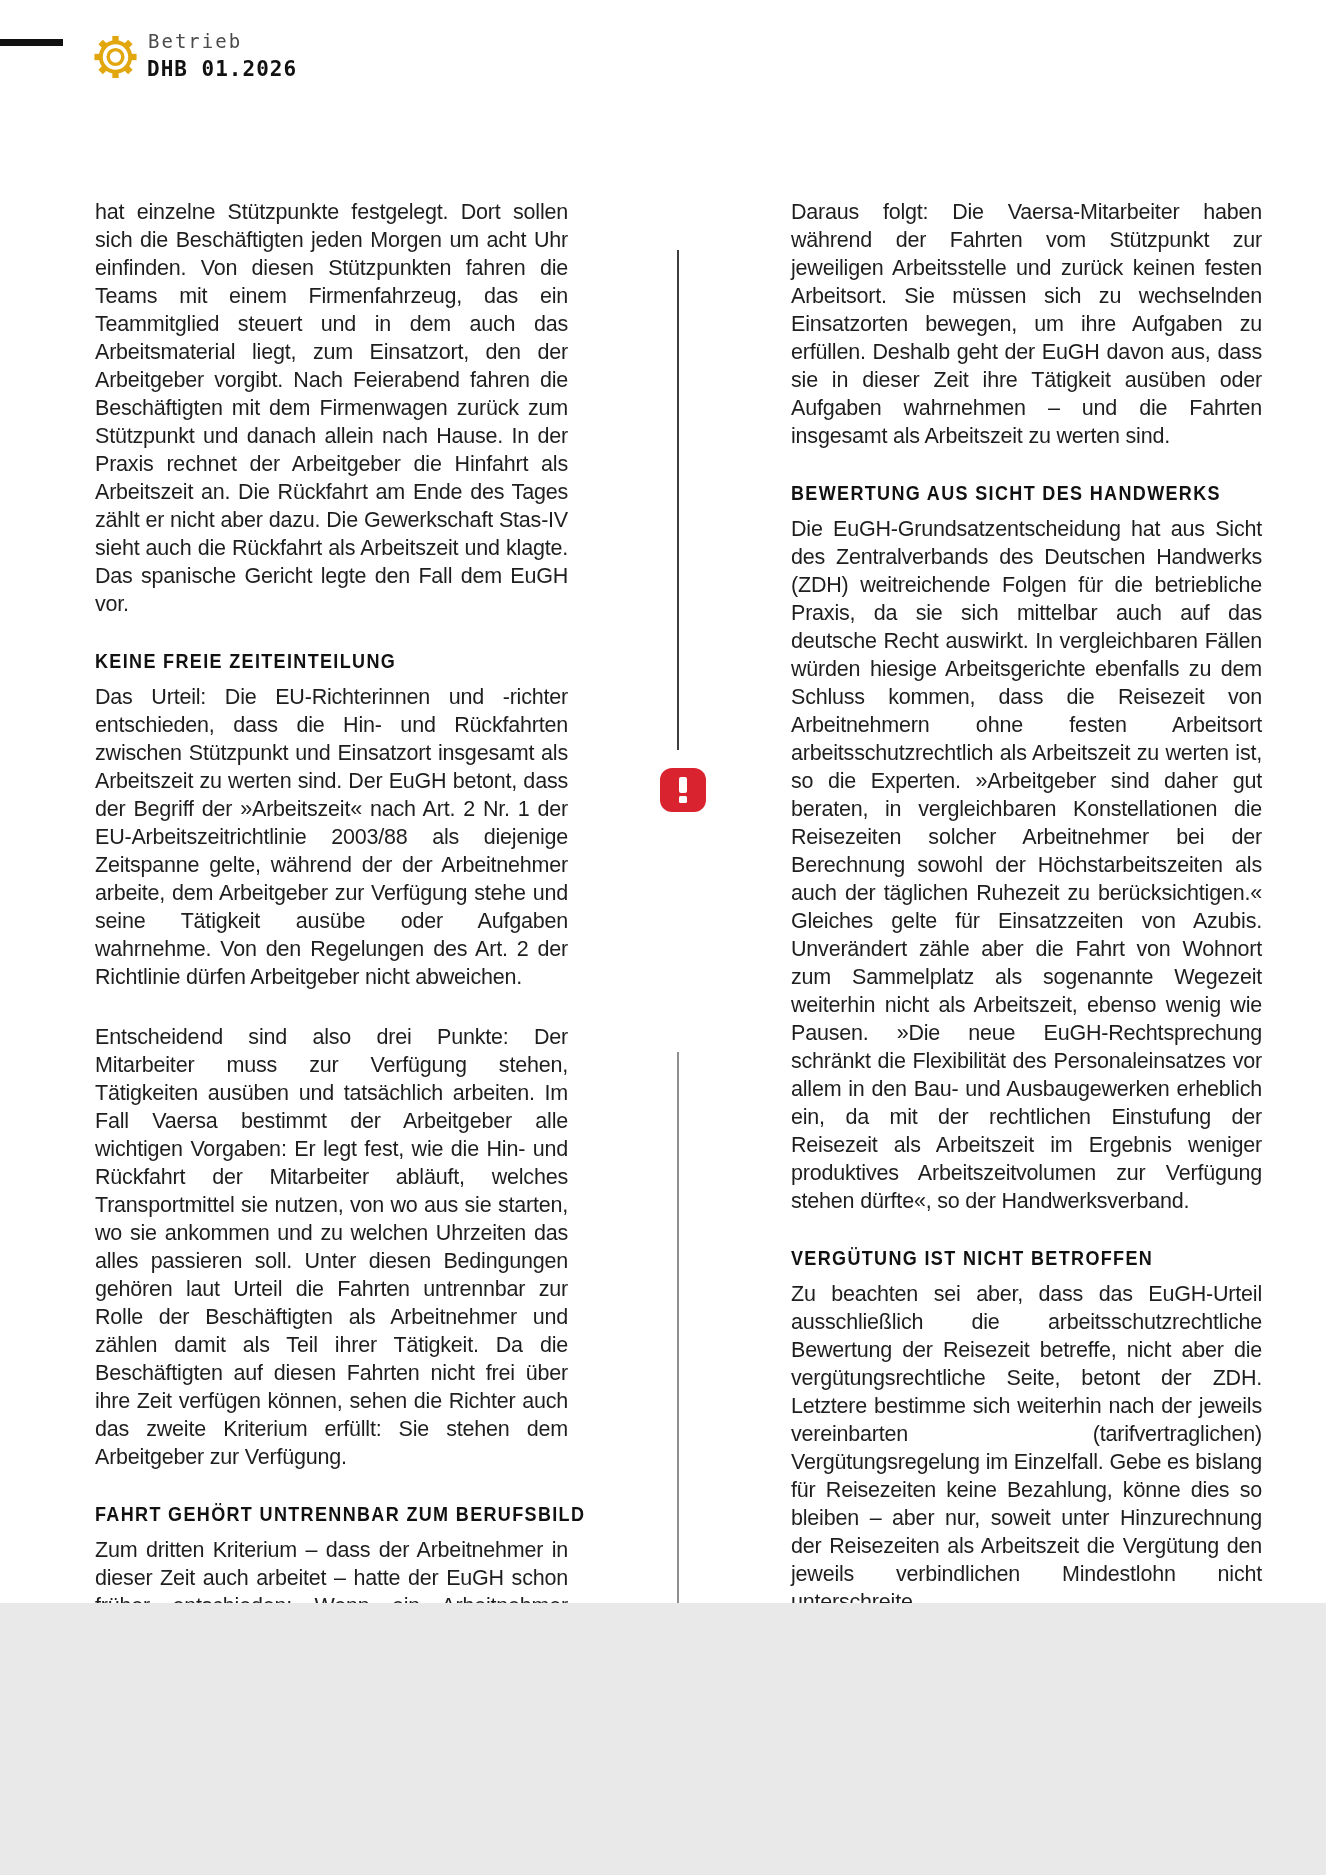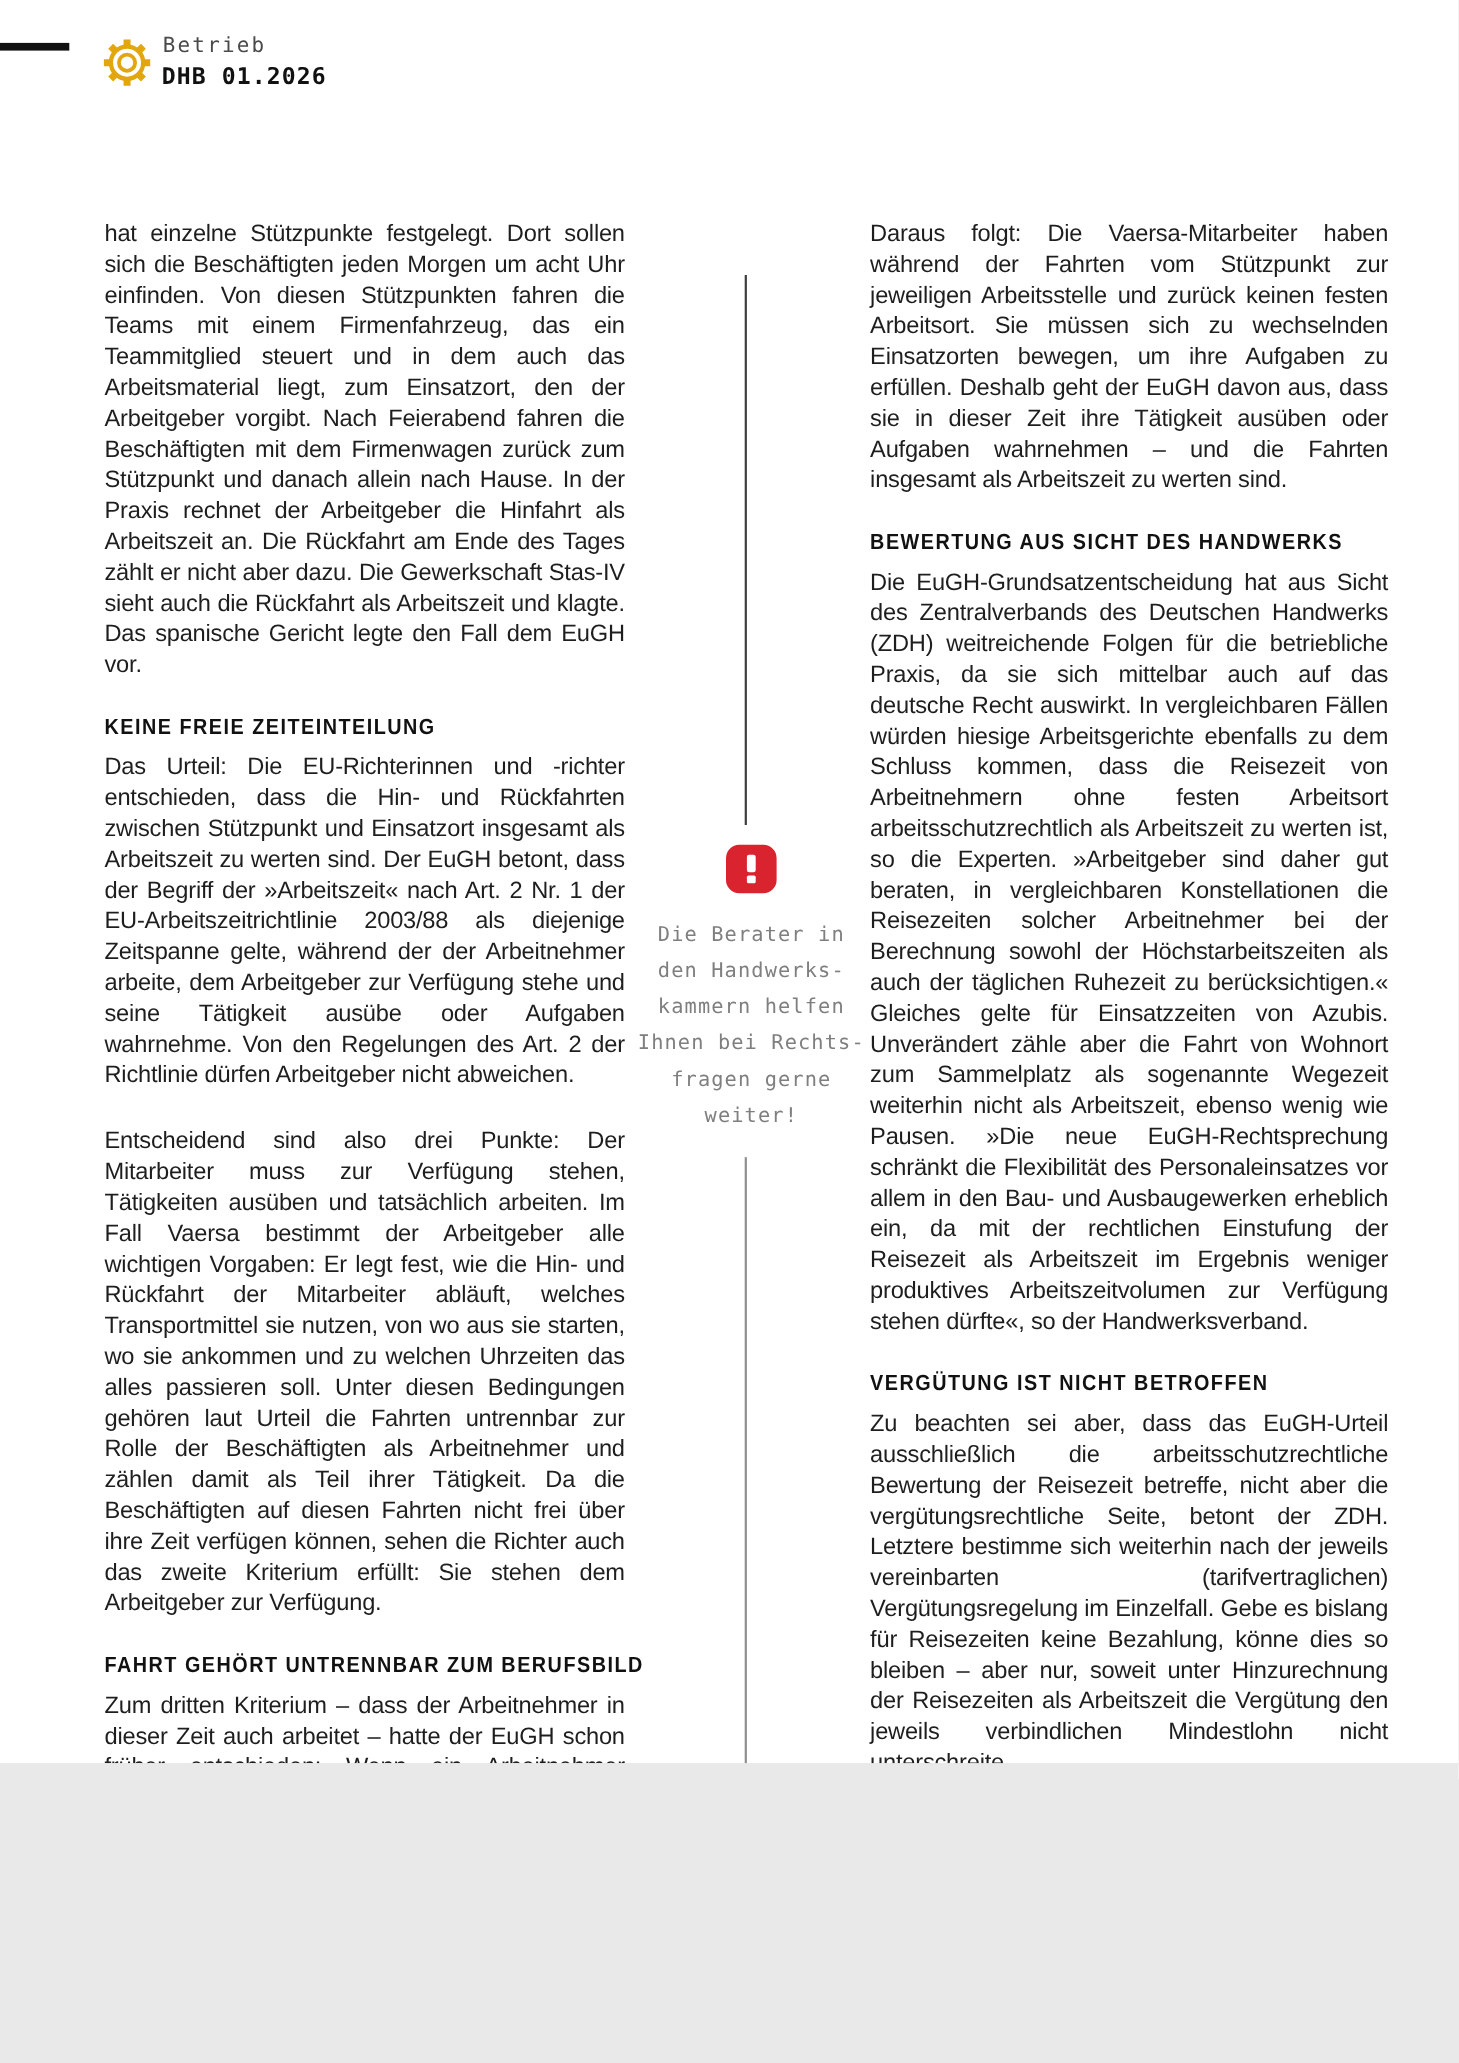--- a/index.html
+++ b/index.html
@@ -109,26 +109,20 @@
       <p class="para">Außerdem dürfte nach Ansicht des ZDH das EuGH-Urteil keine Auswirkungen haben auf Reisezeiten von Arbeitnehmern mit festem Arbeitsplatz, die nur gelegentlich auf Dienstreise gehen. Für Fahrer eines Pkws gelte dies – wie bisher – aber als Arbeitszeit, da die Fahrzeugführung als eine belastende Tätigkeit betrachtet werde. (Europäischer Gerichtshof, Urteil vom 9. Oktober 2025, Az. C-110/24)</p>
     </div>
 
   <div class="rule-top"></div>
   <div class="rule-bottom"></div>
 
   <div class="callout">
     <span class="alert-icon">
       <span class="bar"></span><span class="dot"></span>
     </span>
-    <div class="callout-text">Die Berater in
-den Handwerks-
-kammern helfen
-Ihnen bei Rechts-
-fragen gerne
-weiter!</div>
   </div>
 
   <div class="footer-left">
     <span class="f-issue">DHB 01.2026</span>
     <span class="f-section">Betrieb</span>
   </div>
 
   <div class="footer-page">
     <span class="s">S</span>
     <span class="num">35</span>

